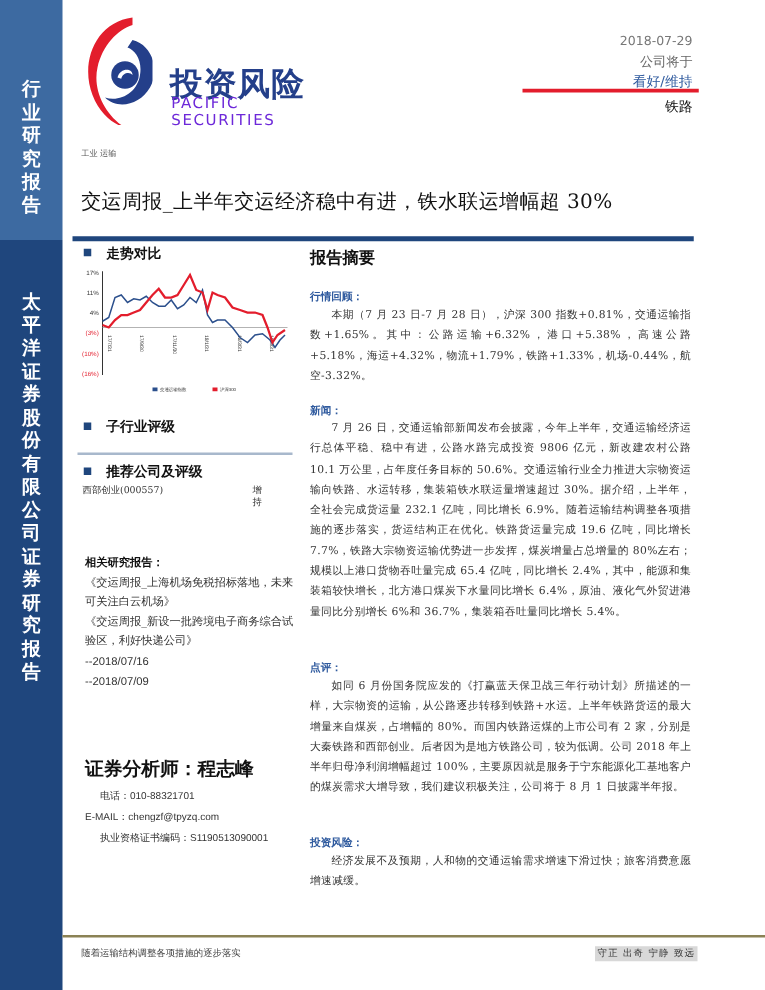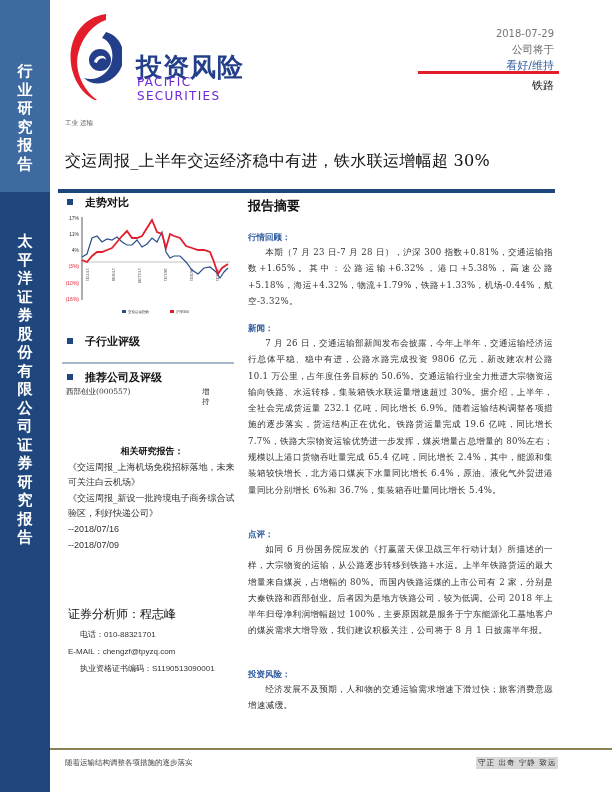--- a/index.html
+++ b/index.html
@@ -29,25 +29,25 @@
   .sec-head { position: absolute; left: 67px; font-size: 11px; font-weight: bold; color: #111; }
   .sec-head .sq { display: inline-block; width: 6px; height: 6px; background: #1f467d; margin-right: 12px; vertical-align: middle; position: relative; top: -1px; }
 
   .chart { position: absolute; left: 62px; top: 212px; width: 178px; height: 108px; }
   .divider { position: absolute; left: 62px; top: 362px; width: 115px; height: 2px; background: #a8b8cc; }
 
   .rec-row { position: absolute; left: 66px; top: 387px; width: 150px; font-size: 7.5px; color: #333; }
   .rec-row .r { position: absolute; left: 136px; }
 
   .related { position: absolute; left: 68px; top: 444px; width: 168px; font-size: 9px; color: #333; line-height: 15.6px; }
-  .related .rh { font-weight: bold; color: #111; text-align: center; }
+  .related .rh { font-weight: bold; color: #111; }
   .related .date { font-family: "Liberation Sans", sans-serif; font-size: 9px; }
 
   .analyst { position: absolute; left: 68px; top: 606px; font-size: 9px; color: #333; }
-  .analyst .ah { font-weight: normal; color: #111; font-size: 12px; }
+  .analyst .ah { font-weight: bold; color: #111; font-size: 15px; }
   .analyst .line { font-family: "Liberation Sans", sans-serif; font-size: 8px; margin-top: 6px; }
   .analyst .line .lbl { font-family: Liberation Serif, serif; padding-left: 12px; }
 
   .summary-title { position: absolute; left: 248px; top: 197px; font-size: 13px; font-weight: bold; color: #111; }
   .sub-h { position: absolute; left: 248px; font-size: 8.5px; font-weight: bold; color: #2f5a9e; }
   .para { position: absolute; left: 248px; width: 305px; font-size: 8.6px; color: #333; line-height: 16.3px; text-align: justify; text-indent: 2em; letter-spacing: 0.3px; }
 
   .footer-rule { position: absolute; left: 50px; top: 748px; width: 562px; height: 2px; background: #8b8255; }
   .footer-left { position: absolute; left: 65px; top: 758px; font-size: 7.5px; color: #444; }
   .footer-right { position: absolute; left: 476px; top: 757px; font-size: 7.5px; color: #333; background: #d8d8d8; padding: 1px 2px; letter-spacing: 1px; }

